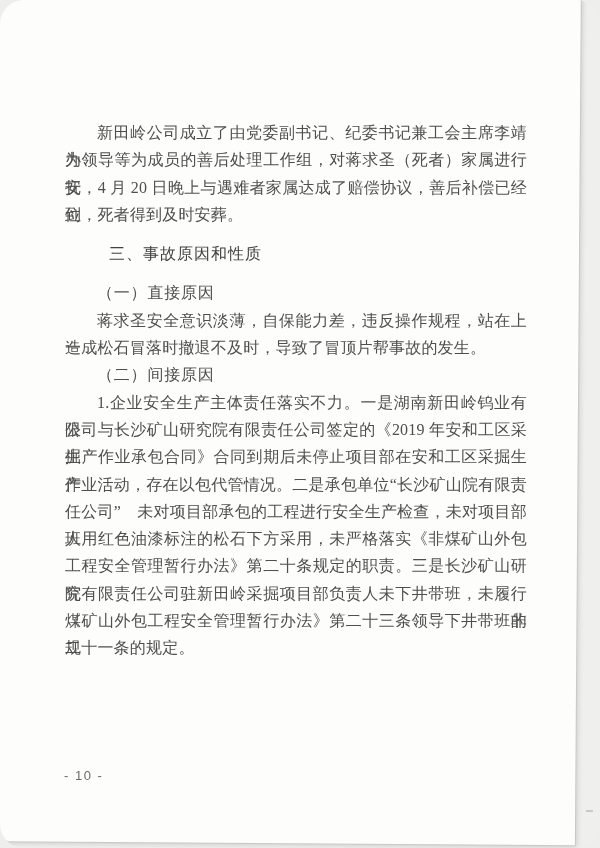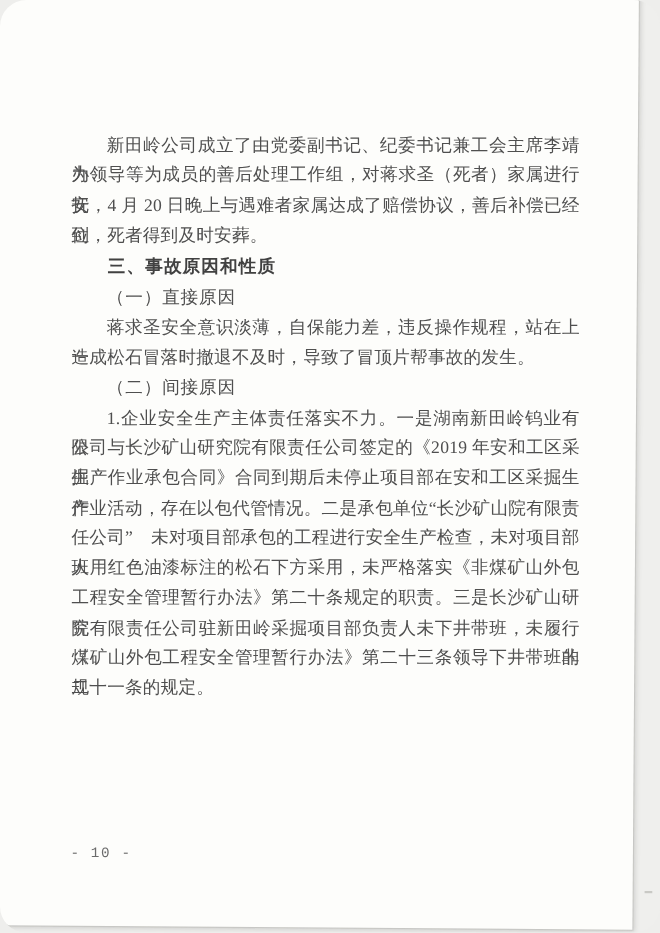--- a/index.html
+++ b/index.html
@@ -52,23 +52,23 @@
     height: 27.3px;
     overflow: visible;
     white-space: normal;
   }
   .ln.last {
     text-align: right;
     text-align-last: left;
   }
   .ln.first { text-indent: 2em; }
   .heading {
-    margin: 1px;
+    margin: 12px;
     font-family: "Liberation Sans", "DejaVu Sans", sans-serif;
-    font-weight: 700;
+    font-weight: 400;
     font-size: 16px;
     color: #414141;
     text-indent: 2em;
     text-align: right;
     text-align-last: left;
     letter-spacing: 1px;
     height: 27.3px;
     line-height: 27.3px;
   }
   .sub {
@@ -77,21 +77,21 @@
     text-align-last: left;
     letter-spacing: 0.8px;
   }
   .pagenum {
     position: absolute;
     left: 64px;
     top: 768px;
     font-size: 13px;
     letter-spacing: 1.5px;
     color: #6b6b6b;
-    font-family: Liberation Mono, monospace;
+    font-family: Liberation Sans, sans-serif;
   }
 </style>
 </head>
 <body>
 
 <div class="stage">
   <div class="paper"></div>
   <div class="speck"></div>
 
   <main class="textblock">

